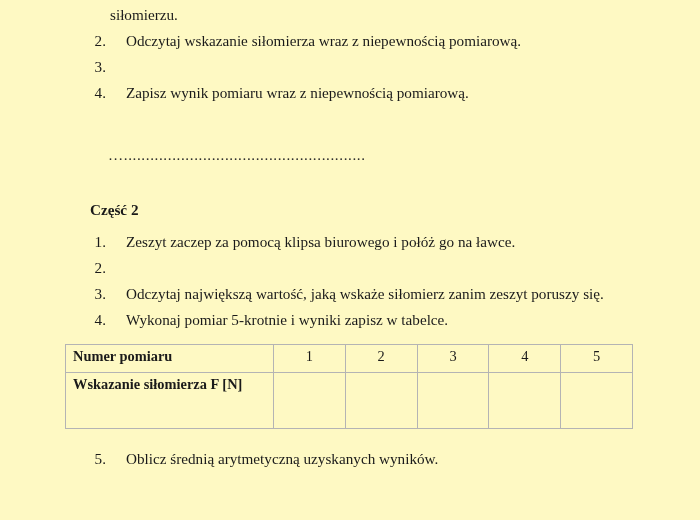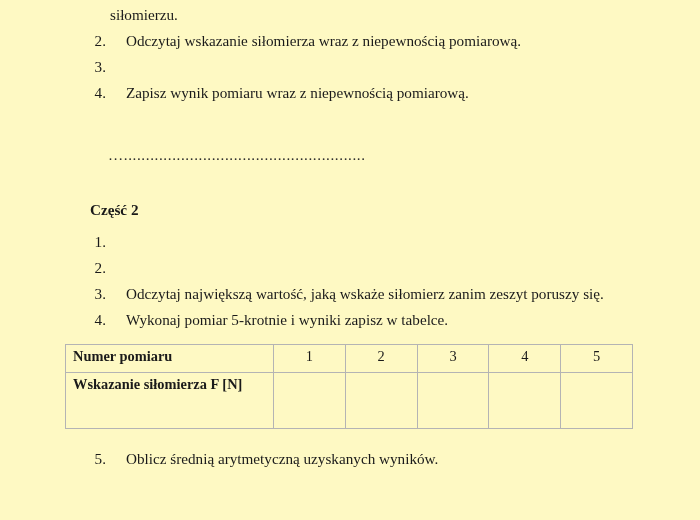--- a/index.html
+++ b/index.html
@@ -143,20 +143,21 @@
     </div>
   </div>
 
   <div class="dots-line">….......................................................</div>
 
   <div class="section-heading">Część 2</div>
 
   <div class="list-block" style="top: 229px;">
     <div class="list-row">
       <span class="list-num">1.</span>
+      <span class="list-text">Zeszyt zaczep za pomocą klipsa biurowego i połóż go na ławce.</span>
     </div>
     <div class="list-row">
       <span class="list-num">2.</span>
     </div>
     <div class="list-row">
       <span class="list-num">3.</span>
       <span class="list-text">Odczytaj największą wartość, jaką wskaże siłomierz zanim zeszyt poruszy się.</span>
     </div>
     <div class="list-row">
       <span class="list-num">4.</span>

